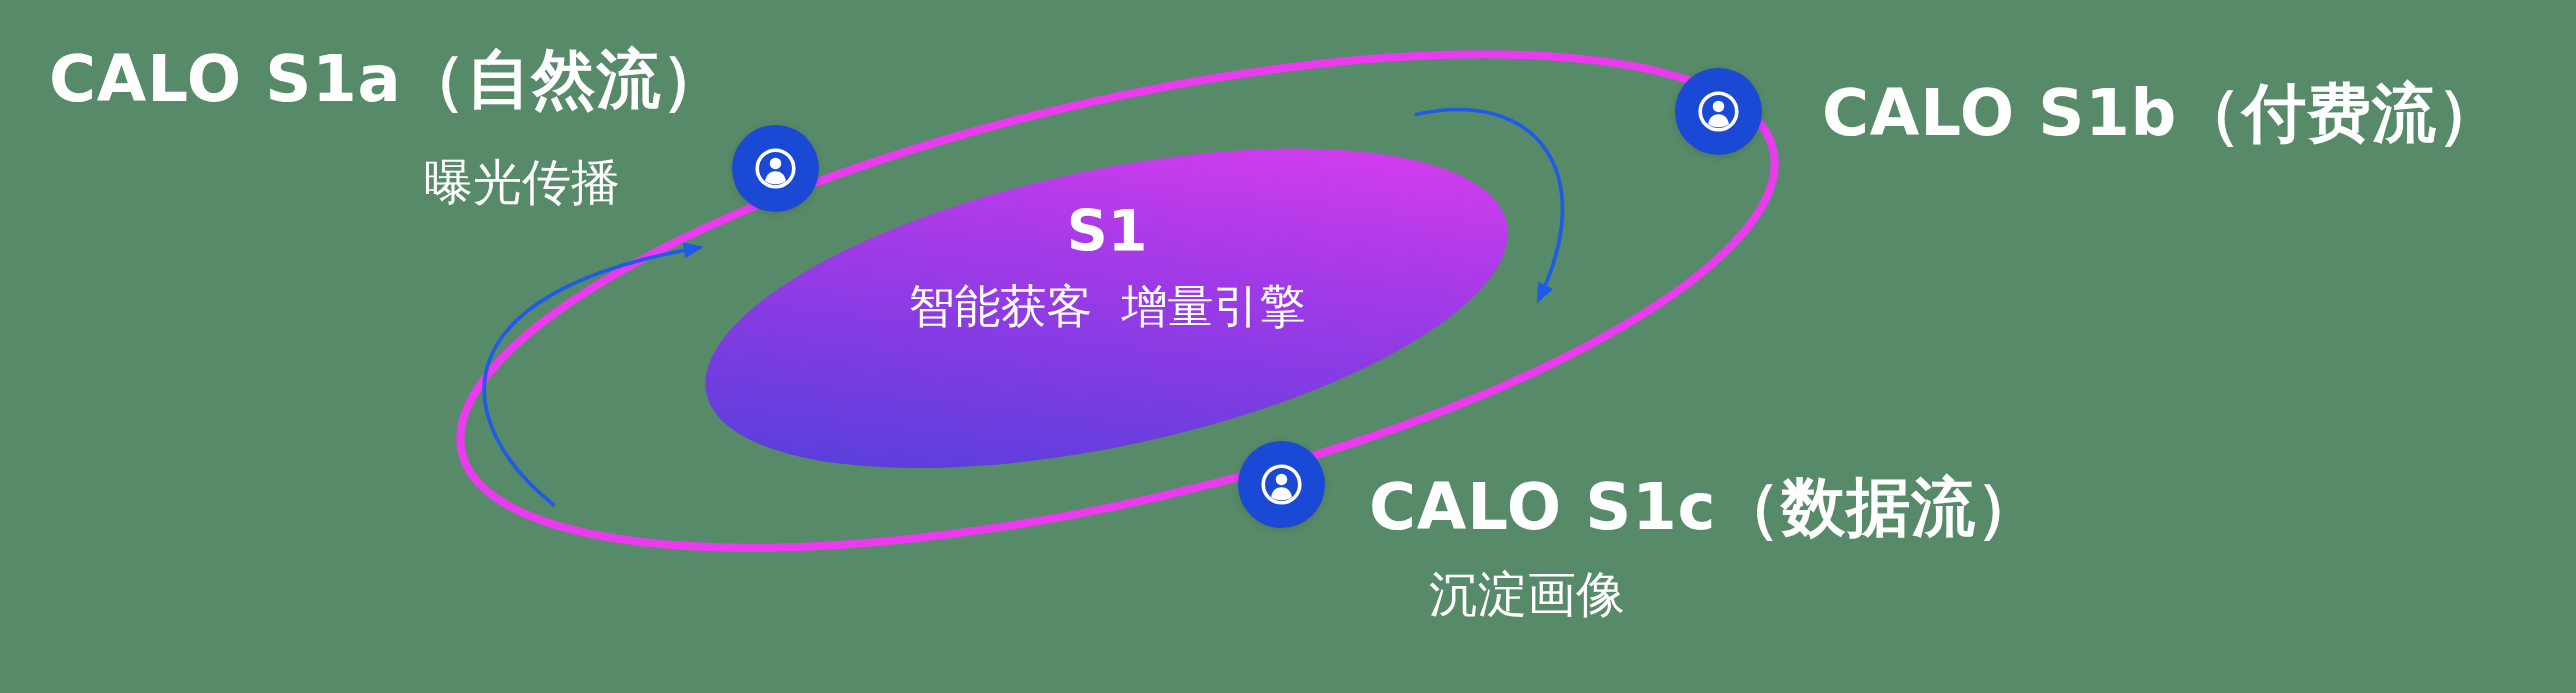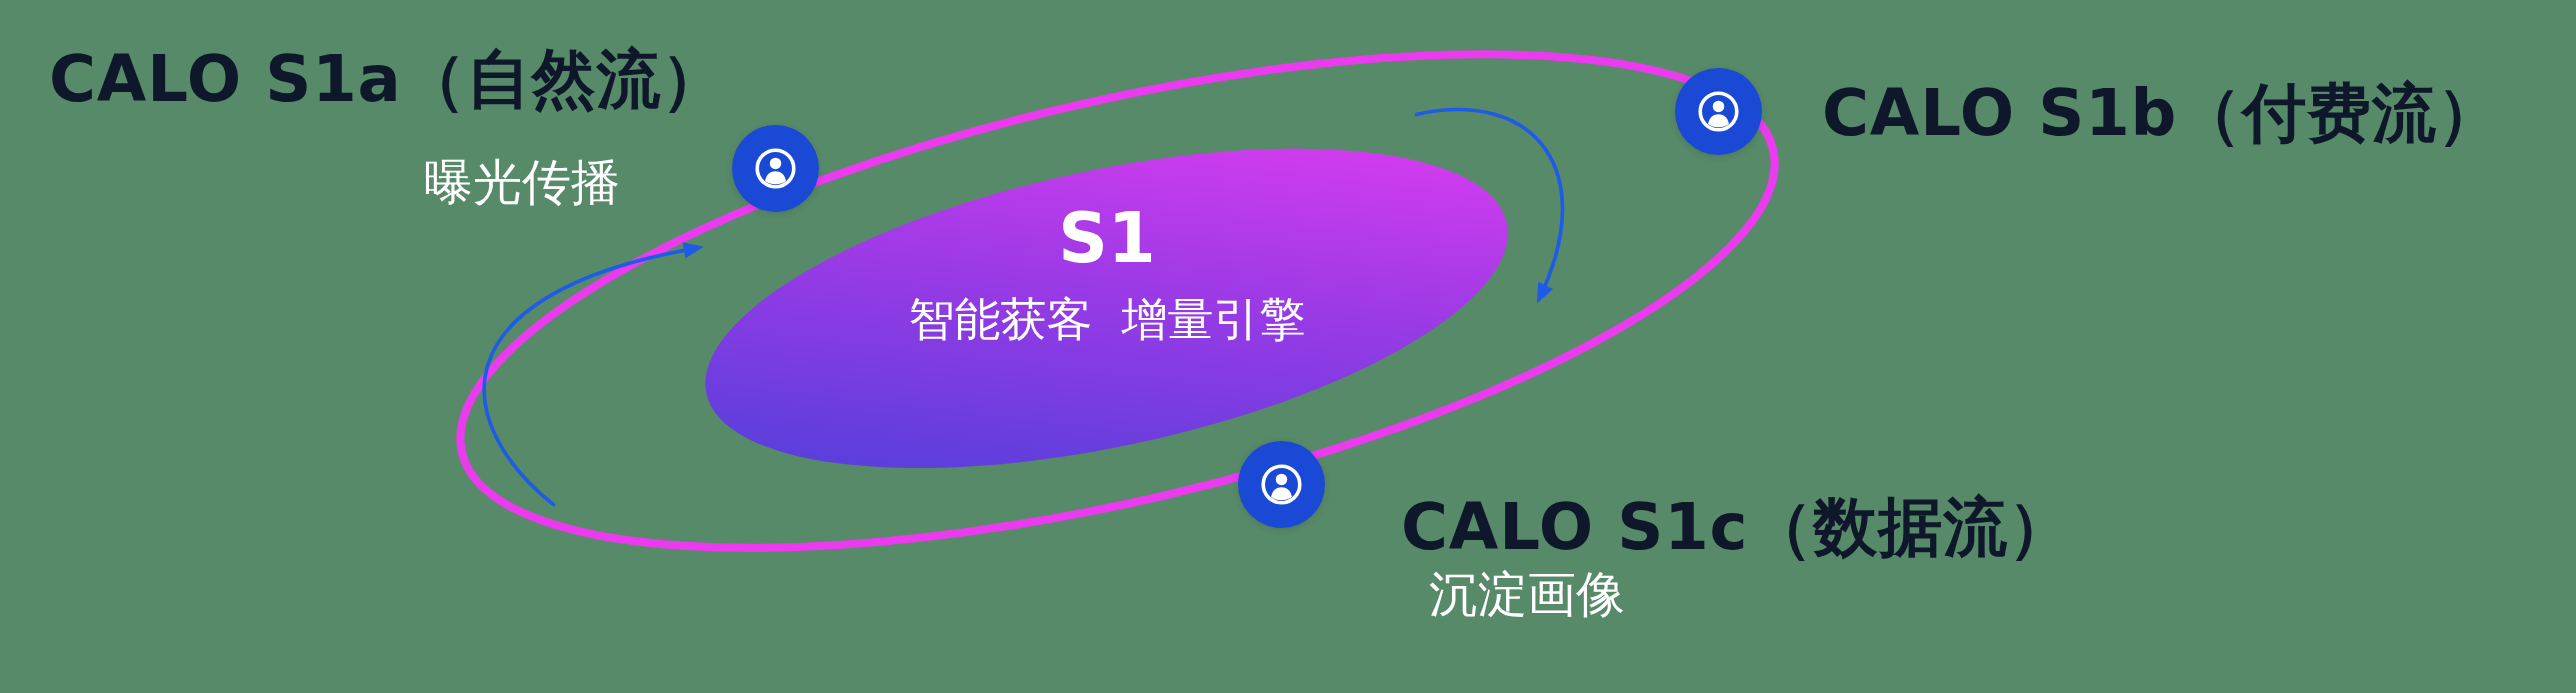--- a/index.html
+++ b/index.html
@@ -15,21 +15,21 @@
     overflow: hidden;
     font-family: "DejaVu Sans", "Liberation Sans", sans-serif;
   }
   .layer {
     position: absolute;
     left: 0; top: 0;
     width: 2576px; height: 694px;
   }
   .title {
     position: absolute;
-    color: #0f172a;
+    color: #ffffff;
     font-size: 64px;
     font-weight: 600;
     line-height: 1.1;
     white-space: nowrap;
     letter-spacing: 0.9px;
   }
   .subtitle {
     position: absolute;
     color: #ffffff;
     font-size: 49px;
@@ -50,21 +50,21 @@
   }
   .center-text {
     position: absolute;
     left: 707px;
     top: 202px;
     width: 800px;
     text-align: center;
     color: #ffffff;
   }
   .center-title {
-    font-size: 69px;
+    font-size: 57px;
     font-weight: 600;
     line-height: 1.05;
   }
   .center-sub {
     font-size: 46px;
     font-weight: 500;
     margin-top: 14.5px;
     white-space: pre;
   }
 </style>
@@ -121,17 +121,17 @@
       <circle cx="12" cy="9.6" r="2.7" fill="#ffffff"></circle>
       <path d="M7.1 17.9 C 7.7 14.6 9.7 13.3 12 13.3 C 14.3 13.3 16.3 14.6 16.9 17.9 A 8.6 8.6 0 0 1 7.1 17.9 z" fill="#ffffff"></path>
     </svg>
   </div>
 
   <div class="title" style="left:49px; top:44px;">CALO S1a（自然流）</div>
   <div class="subtitle" style="left:424px; top:156px;">曝光传播</div>
 
   <div class="title" style="left:1822px; top:78px;">CALO S1b（付费流）</div>
 
-  <div class="title" style="left:1369px; top:492px;margin-left:32px;">CALO S1c（数据流）</div>
+  <div class="title" style="left:1369px; top:472px;">CALO S1c（数据流）</div>
   <div class="subtitle" style="left:1429px; top:568px;">沉淀画像</div>
 
 </div>
 
 
 </body></html>

